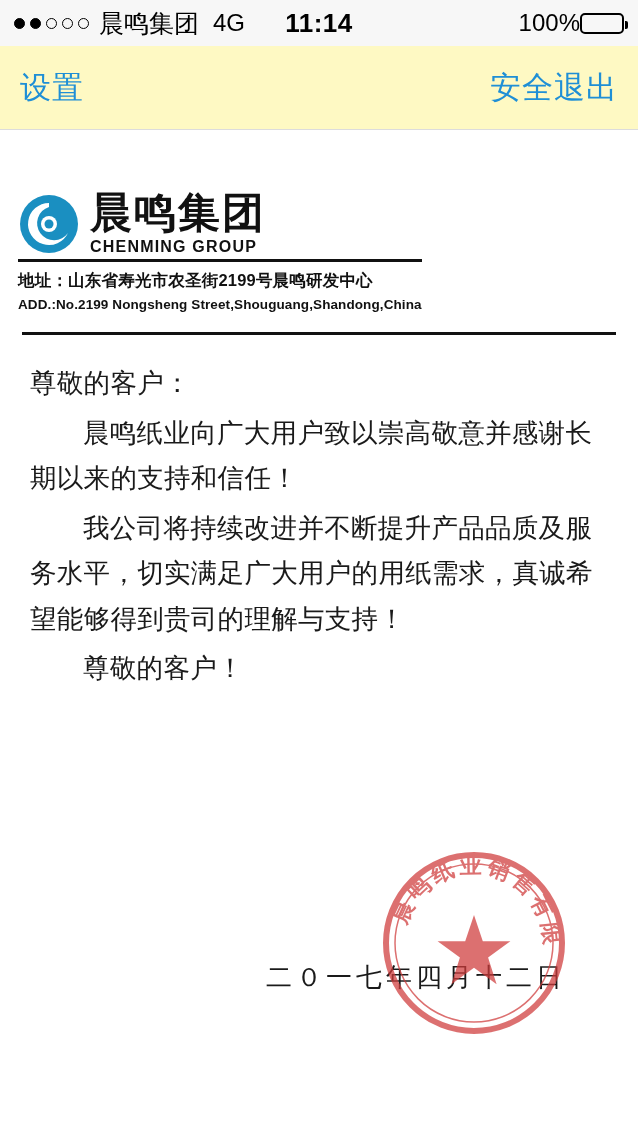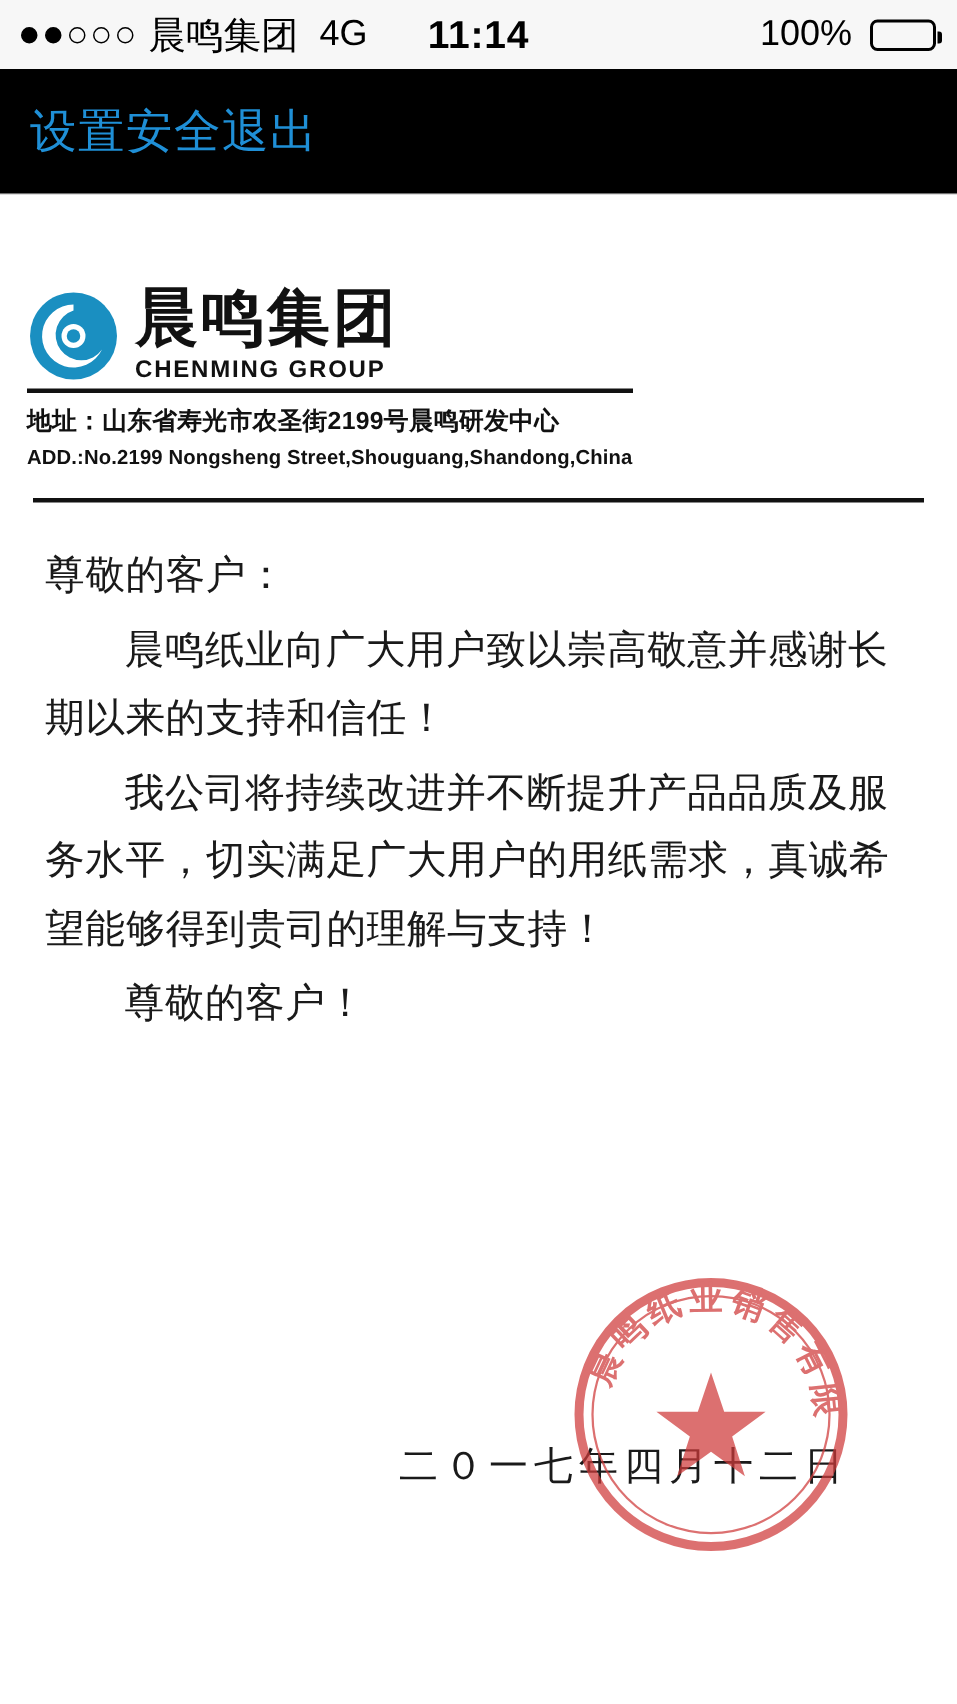--- a/index.html
+++ b/index.html
@@ -64,21 +64,21 @@
     text-align: center;
     font-size: 26px;
     font-weight: 600;
     letter-spacing: 0.5px;
     pointer-events: none;
   }
   .battery-wrap {
     margin-left: auto;
     display: flex;
     align-items: center;
-    gap: 12px;
+    gap: 0;
   }
   .battery-pct {
     font-size: 24px;
     font-weight: 500;
   }
   .battery {
     position: relative;
     width: 44px;
     height: 21px;
     border: 2px solid #000;
@@ -99,24 +99,25 @@
     top: 6px;
     width: 3px;
     height: 8px;
     background: #000;
     border-radius: 0 2px 2px 0;
   }
 
   
   .nav-bar {
     height: 84px;
-    background: #000000;
+    background: #fef9c3;
     border-bottom: 1px solid #dcdcdc;
     display: flex;
     align-items: center;
+    justify-content: space-between;
     padding: 0 20px;
     box-sizing: border-box;
   }
   .nav-btn {
     font-size: 31px;
     color: #1f8fd6;
     letter-spacing: 1px;
     cursor: pointer;
     background: none;
     border: none;

